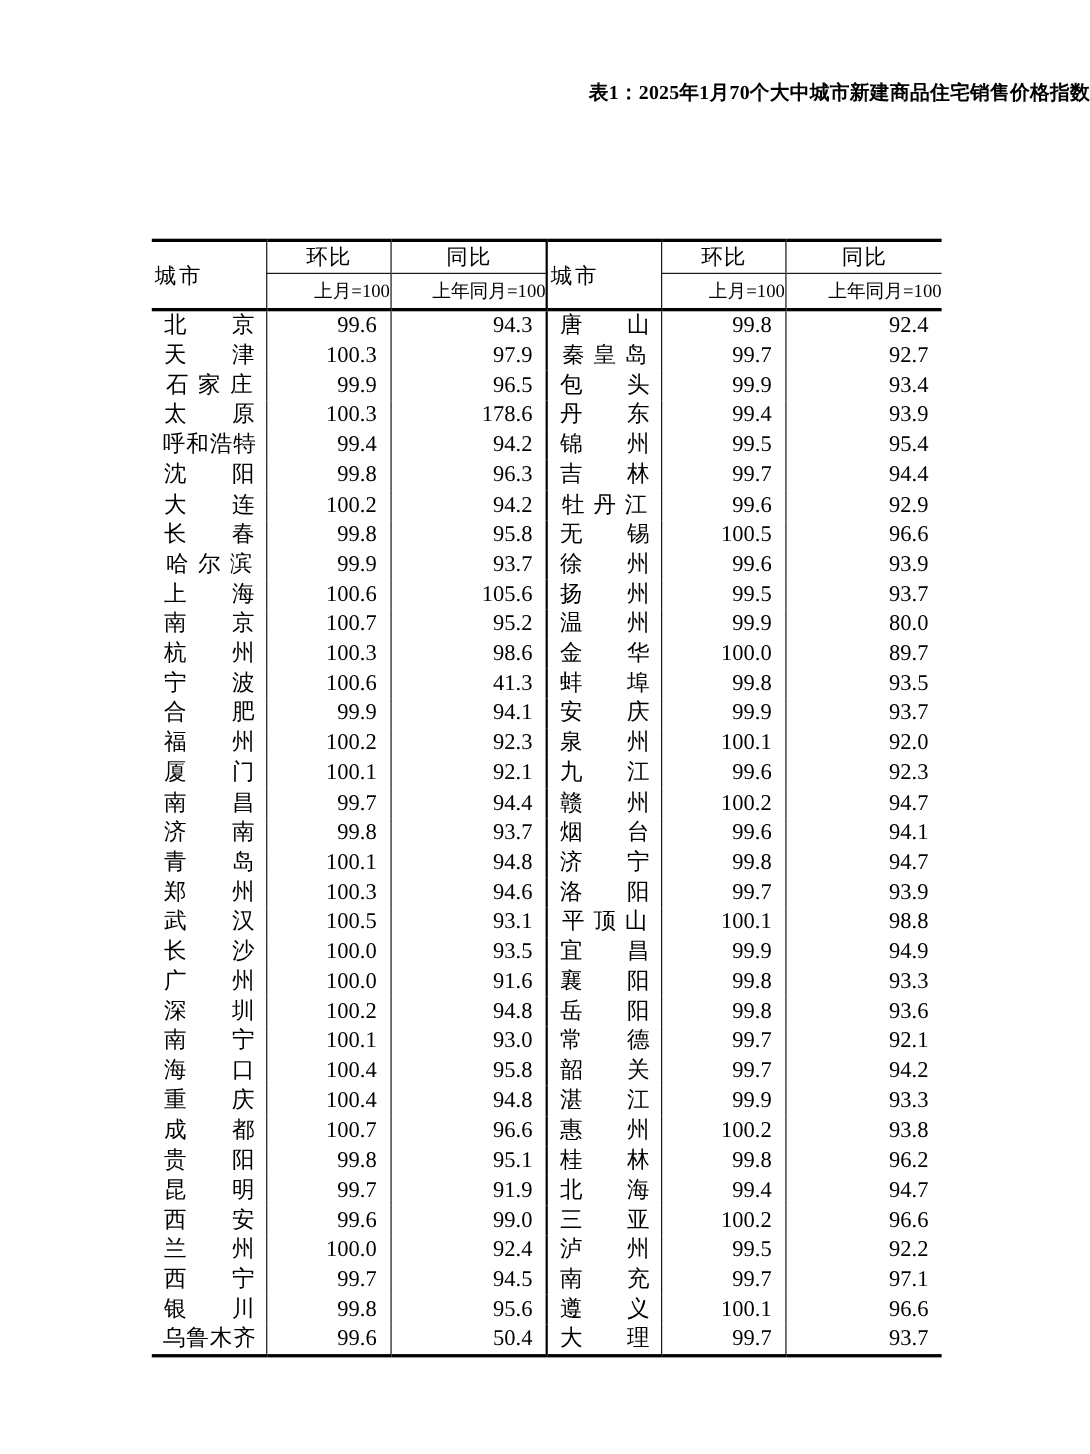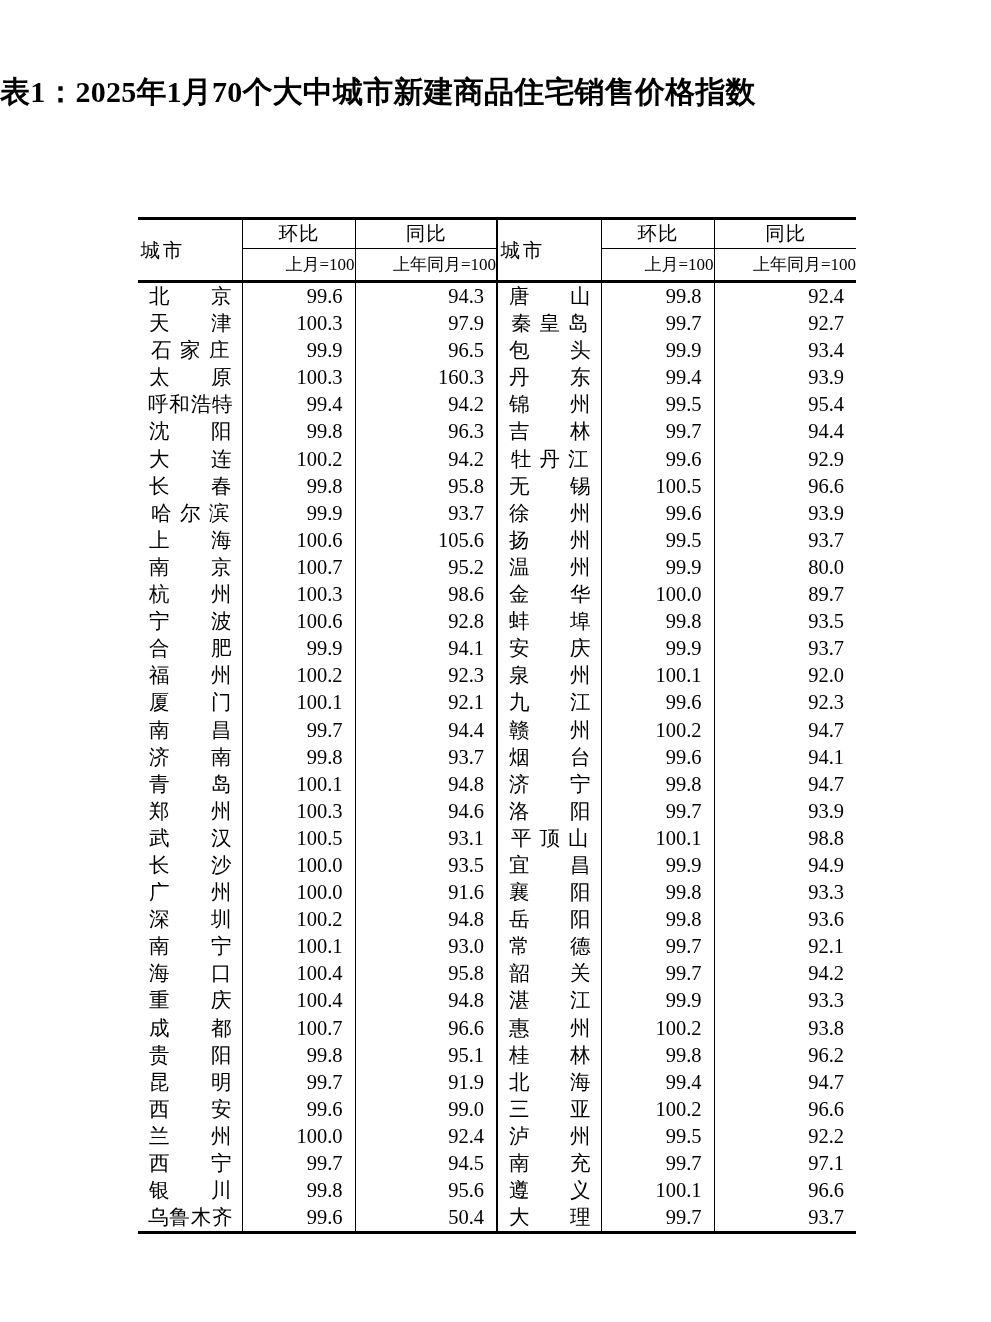--- a/index.html
+++ b/index.html
@@ -21,22 +21,22 @@
     width: 991px;
     height: 1322px;
   }
 
   
   .title {
     position: absolute;
     top: 73px;
     left: 0;
     width: 991px;
-    text-align: left;
-    font-size: 30px;
+    text-align: right;
+    font-size: 18px;
     font-weight: bold;
     letter-spacing: 0.2px;
     line-height: 1.25;
     white-space: nowrap;
     font-family: "Liberation Serif", "DejaVu Serif", serif;
   }
 
   
   .table-wrap {
     position: absolute;
@@ -220,21 +220,21 @@
             <td class="num v-thin">93.4</td>
           </tr>
           <tr>
             <td class="city">
               <span class="nm n2">
                 <span>太</span>
                 <span>原</span>
               </span>
             </td>
             <td class="num v-thin">100.3</td>
-            <td class="num v-thin">160.3</td>
+            <td class="num v-thin">178.6</td>
             <td class="city v-mid">
               <span class="nm n2">
                 <span>丹</span>
                 <span>东</span>
               </span>
             </td>
             <td class="num v-thin">99.4</td>
             <td class="num v-thin">93.9</td>
           </tr>
           <tr>
@@ -386,21 +386,21 @@
             <td class="num v-thin">89.7</td>
           </tr>
           <tr>
             <td class="city">
               <span class="nm n2">
                 <span>宁</span>
                 <span>波</span>
               </span>
             </td>
             <td class="num v-thin">100.6</td>
-            <td class="num v-thin">92.8</td>
+            <td class="num v-thin">41.3</td>
             <td class="city v-mid">
               <span class="nm n2">
                 <span>蚌</span>
                 <span>埠</span>
               </span>
             </td>
             <td class="num v-thin">99.8</td>
             <td class="num v-thin">93.5</td>
           </tr>
           <tr>

